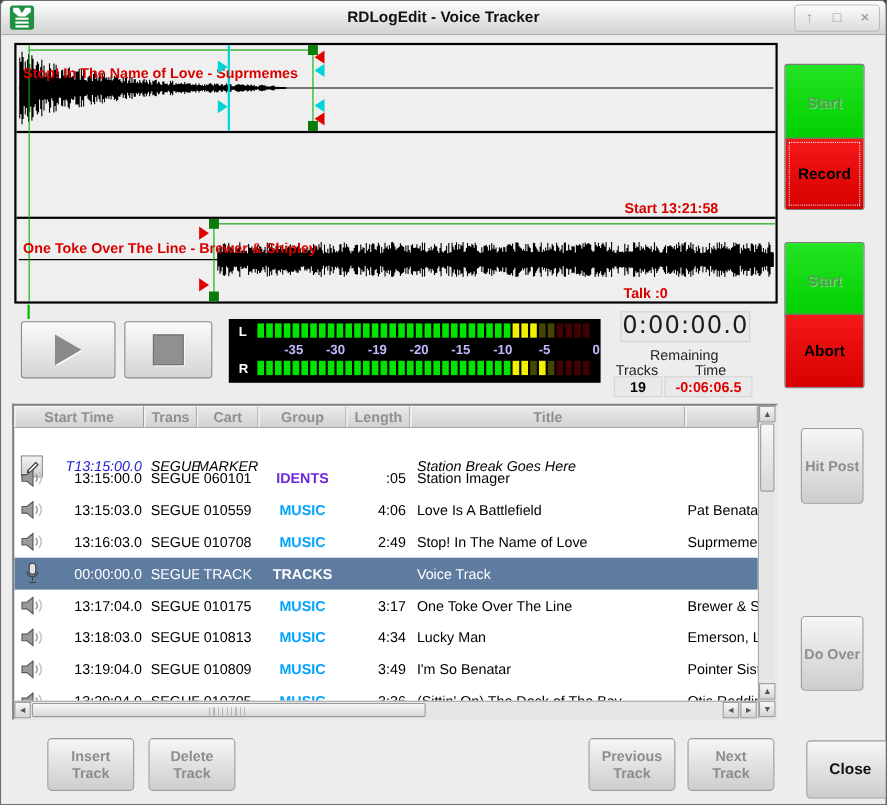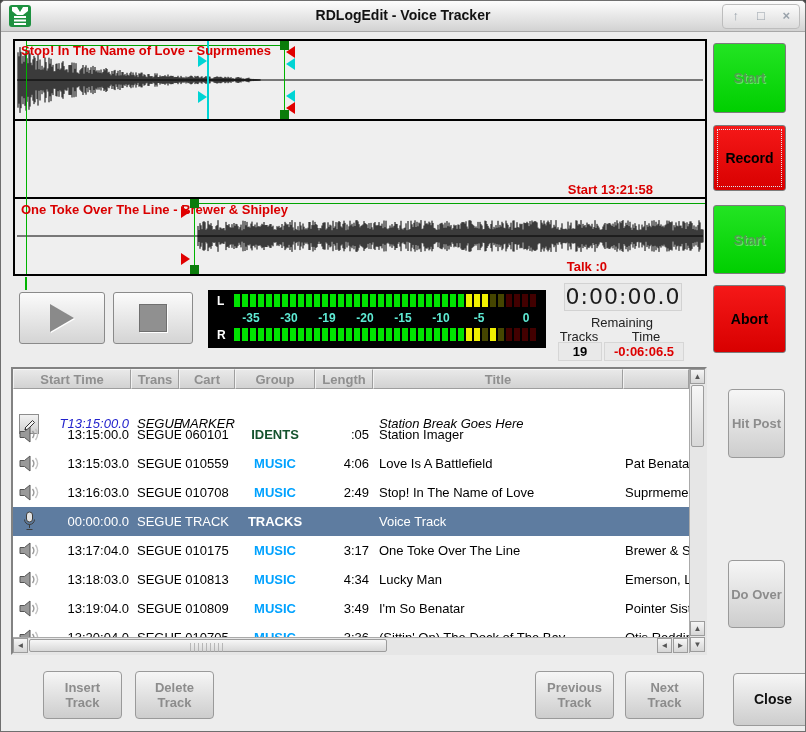--- a/index.html
+++ b/index.html
@@ -12,21 +12,21 @@
   .title{position:absolute;left:0;right:0;top:6px;text-align:center;font-weight:bold;font-size:14px;color:#121212;}
   .app-icon{position:absolute;left:7px;top:3px;width:24px;height:24px;}
   .win-controls{position:absolute;right:5px;top:3px;width:76px;height:23px;display:flex;
     background:linear-gradient(#fbfbfb,#dcdcdc);border:1px solid #bdbdbd;border-radius:4px;}
   .win-btn{flex:1;text-align:center;font-size:13px;font-weight:bold;color:#98a1aa;line-height:22px;cursor:default;}
   
   .wavepanel{position:absolute;left:12px;top:38px;width:694px;height:237px;border:2px solid #000;
     background:#efefef;box-sizing:border-box;}
   .wp-inner{position:absolute;left:0;top:0;width:690px;height:233px;}
   .hline{position:absolute;left:0;width:690px;height:2px;background:#000;}
-  .trk-title{position:absolute;left:6px;font-weight:bold;font-size:13px;color:#d90000;white-space:nowrap;z-index:5;}
+  .trk-title{position:absolute;left:6px;font-weight:bold;font-size:13px;color:#d90000;white-space:nowrap;z-index:5;margin-top:16px;}
   .red-note{position:absolute;font-weight:bold;font-size:13px;color:#d90000;z-index:5;}
   .gline{position:absolute;width:1px;background:#00b400;z-index:4;}
   .ghline{position:absolute;height:1px;background:#00a400;z-index:3;}
   .cline{position:absolute;width:2px;background:#00d4d4;z-index:4;}
   .gsq{position:absolute;width:9px;height:9px;background:#0b7c0b;z-index:6;}
   .tri{position:absolute;width:0;height:0;z-index:6;}
   .tri.right{border-top:6px solid transparent;border-bottom:6px solid transparent;border-left:9px solid #e00000;}
   .tri.right.cy{border-left-color:#00d4d4;}
   .tri.left{border-top:6px solid transparent;border-bottom:6px solid transparent;border-right:9px solid #e00000;}
   .tri.left.cy{border-right-color:#00d4d4;}
@@ -37,21 +37,21 @@
     background:linear-gradient(#fbfbfb,#d4d4d4);display:flex;align-items:center;justify-content:center;}
   .play-glyph{width:0;height:0;border-top:14px solid transparent;border-bottom:14px solid transparent;
     border-left:24px solid #8a8a8a;filter:drop-shadow(1px 1px 0 #fff);}
   .stop-glyph{width:26px;height:26px;background:#909090;border:1px solid #6f6f6f;box-shadow:1px 1px 0 #fff;}
   
   .meter{position:absolute;left:207px;top:289px;width:338px;height:58px;background:#000;}
   .mlabel{position:absolute;left:9px;color:#fff;font-weight:bold;font-size:12px;}
   .mrow{position:absolute;left:26px;width:308px;height:13px;display:flex;gap:2px;}
   .mseg{width:6px;height:13px;}
   .mscale{position:absolute;left:26px;top:21px;width:308px;height:15px;}
-  .mtick{position:absolute;transform:translateX(-50%);color:#5eead4;font-weight:bold;font-size:12px;top:0;}
+  .mtick{position:absolute;transform:translateX(-50%);color:#c4b5fd;font-weight:bold;font-size:12px;top:0;margin-left:16px;}
   
   .elapsed{position:absolute;left:563px;top:282px;width:116px;height:26px;background:#e9e9e9;
     border:1px solid #d2d2d2;font-family:"DejaVu Sans",sans-serif;font-size:22px;color:#1c1c1c;
     text-align:center;line-height:26px;letter-spacing:1px;}
   .remlbl{position:absolute;left:563px;top:314px;width:116px;text-align:center;font-size:13px;color:#222;}
   .sublbl{position:absolute;top:328px;font-size:13px;color:#222;text-align:center;}
   .valbox{position:absolute;top:341px;height:17px;background:#e9e9e9;border:1px solid #d6d6d6;
     font-weight:bold;font-size:13px;text-align:center;line-height:17px;}
   
   .log{position:absolute;left:10px;top:366px;width:696px;height:288px;background:#fff;box-sizing:border-box;
@@ -78,21 +78,21 @@
   .vsb{position:absolute;left:676px;top:0;width:16px;height:284px;background:#e6e6e6;border-left:1px solid #aaa;box-sizing:border-box;}
   .hsb{position:absolute;left:0;top:268px;width:676px;height:16px;background:#e6e6e6;border-top:1px solid #aaa;box-sizing:border-box;}
   .sbtn{position:absolute;background:linear-gradient(#f6f6f6,#d6d6d6);border:1px solid #9c9c9c;box-sizing:border-box;
     font-size:8px;color:#555;text-align:center;line-height:13px;}
   .sthumb{position:absolute;background:linear-gradient(#f7f7f7,#d8d8d8);border:1px solid #9c9c9c;border-radius:2px;box-sizing:border-box;}
   .grip{position:absolute;left:50%;top:3px;transform:translateX(-50%);width:36px;height:9px;
     background:repeating-linear-gradient(90deg,#aaa 0 1px,transparent 1px 4px);opacity:.8;}
   
   .sq{position:absolute;left:712px;width:73px;border-radius:3px;border:1px solid #7c7c7c;
     font-weight:bold;font-size:14px;display:flex;align-items:center;justify-content:center;box-sizing:border-box;}
-  .sq.green{background:linear-gradient(#23e423,#00cf00);color:#4f9e4f;text-shadow:1px 1px 0 rgba(255,255,255,.35);}
+  .sq.green{background:linear-gradient(#23e423,#00cf00);color:#4f9e4f;text-shadow:1px 1px 0 rgba(255,255,255,.35);margin-top:15px;}
   .sq.red{background:linear-gradient(#f51818,#d80000);color:#000;}
   .sq.gray,.gbtn{background:linear-gradient(#f6f6f6,#cdcdcd);border:1px solid #9a9a9a;border-radius:4px;
     font-weight:bold;font-size:13px;color:#8c8c8c;display:flex;align-items:center;justify-content:center;
     text-align:center;box-sizing:border-box;}
   .sq.focused{outline:1px dotted #d9e6f2;outline-offset:-5px;}
   .gbtn{position:absolute;line-height:15px;margin-left:20px;}
   .gbtn.dark{color:#101010;font-size:14px;}
 </style>
 </head>
 <body>
@@ -289,21 +289,21 @@
           <div class="lc c-icon">
             <svg width="22" height="17" viewBox="0 0 22 17">
               <path d="M2 5.5h4.5L12 1v15L6.5 11.5H2z" fill="#9a9a9a" stroke="#555" stroke-width="1"></path>
               <path d="M14.5 5q2.8 3.5 0 7" fill="none" stroke="#9a9a9a" stroke-width="1.4"></path>
               <path d="M17.5 3q4.2 5.5 0 11" fill="none" stroke="#c2c2c2" stroke-width="1.4"></path>
             </svg>
           </div>
           <div class="lc c-time">13:15:00.0</div>
           <div class="lc c-trans">SEGUE</div>
           <div class="lc c-cart">060101</div>
-          <div class="lc c-group" style="color: #14532d;">IDENTS</div>
+          <div class="lc c-group" style="color: #6d28d9;">IDENTS</div>
           <div class="lc c-len">:05</div>
           <div class="lc c-title">Station Imager</div>
           <div class="lc c-artist"></div>
         </div>
         <div class="lrow" style="top: 80px;">
           <div class="lc c-icon">
             <svg width="22" height="17" viewBox="0 0 22 17">
               <path d="M2 5.5h4.5L12 1v15L6.5 11.5H2z" fill="#9a9a9a" stroke="#555" stroke-width="1"></path>
               <path d="M14.5 5q2.8 3.5 0 7" fill="none" stroke="#9a9a9a" stroke-width="1.4"></path>
               <path d="M17.5 3q4.2 5.5 0 11" fill="none" stroke="#c2c2c2" stroke-width="1.4"></path>

